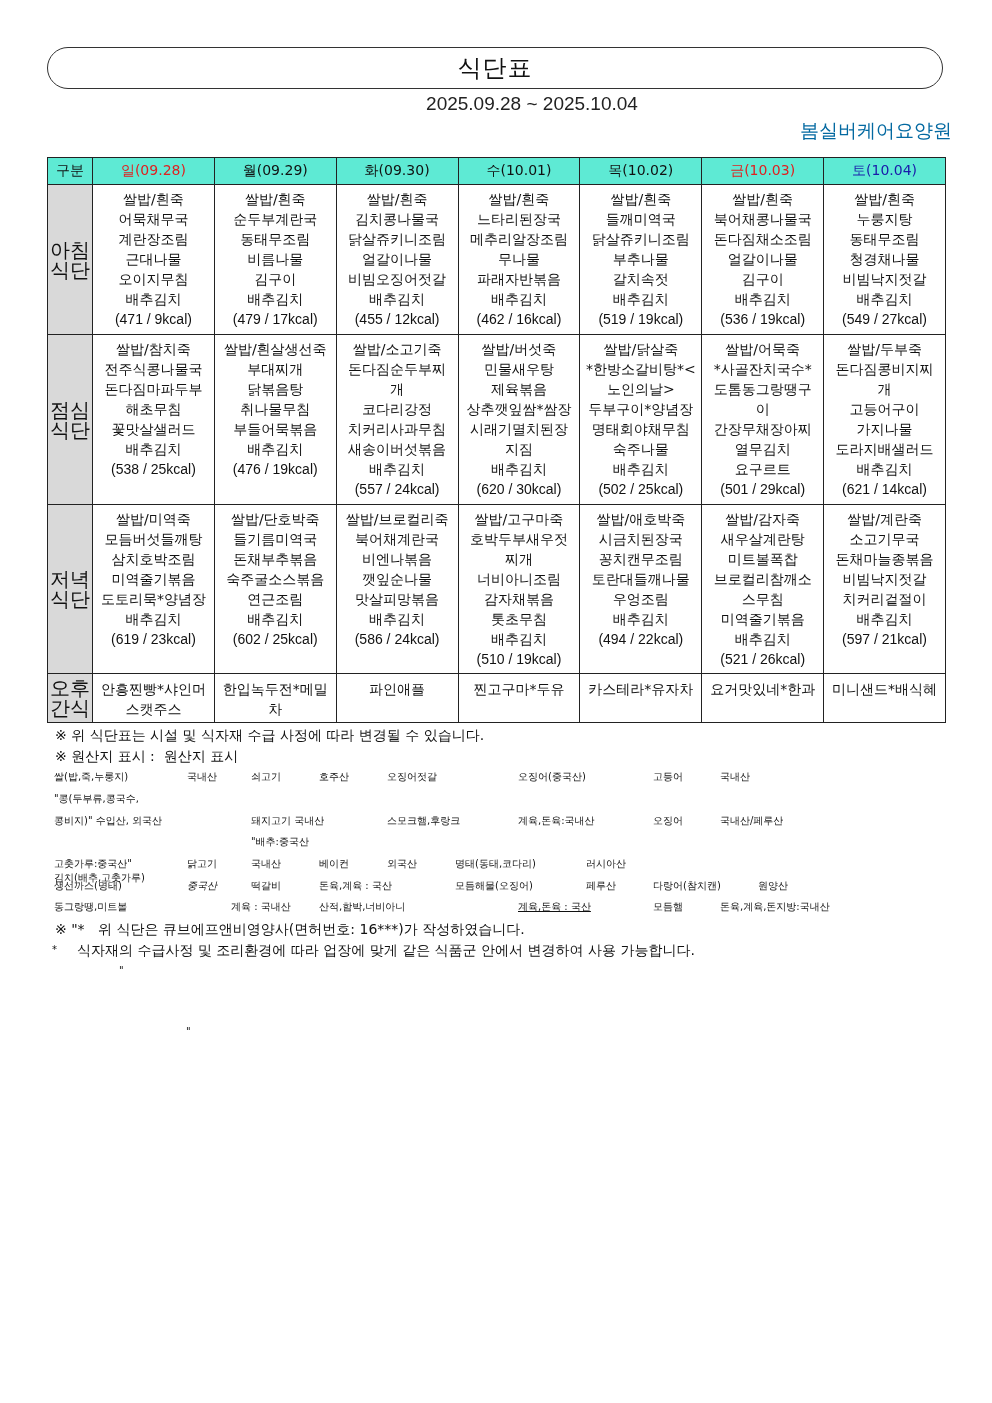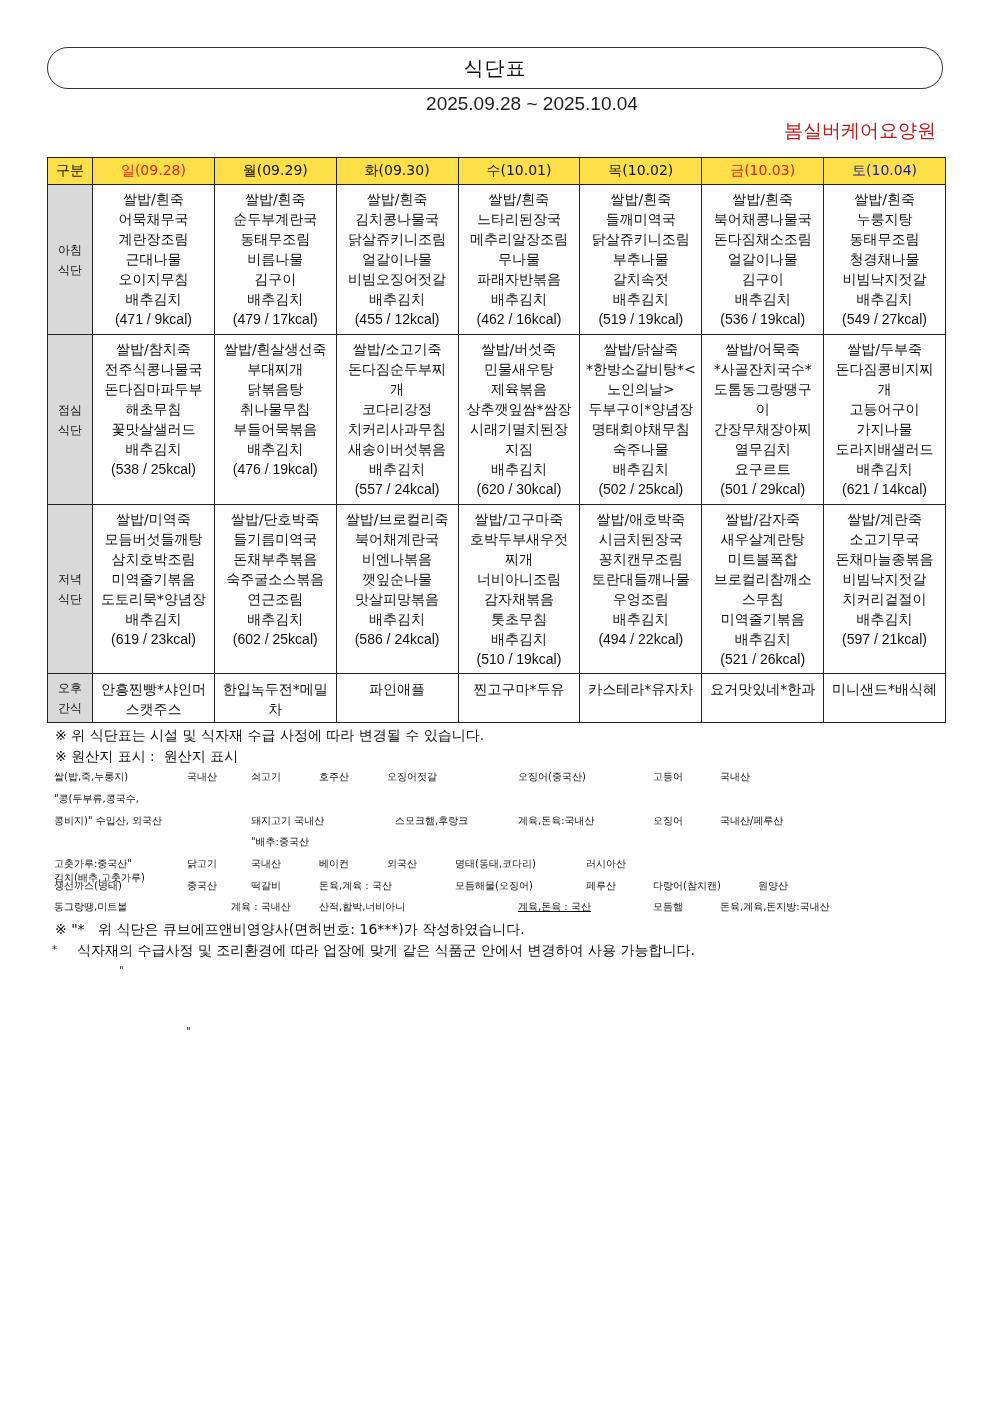--- a/index.html
+++ b/index.html
@@ -5,42 +5,42 @@
   html, body { margin: 0; padding: 0; background: #ffffff; }
   body {
     width: 992px; height: 1403px; position: relative; overflow: hidden;
     font-family: "DejaVu Sans", "Liberation Sans", sans-serif; color: #111;
   }
   .title-box {
     position: absolute; left: 47px; top: 47px; width: 894px; height: 40px;
     border: 1.5px solid #333; border-radius: 21px;
     display: flex; align-items: center; justify-content: center;
   }
-  .title-text { font-size: 20px; letter-spacing: 1px; }
+  .title-text { font-size: 24px; letter-spacing: 1px; }
   .date-range {
     position: absolute; left: 0; top: 93px; width: 992px; text-align: center;
     font-family: "Liberation Sans", sans-serif; font-size: 19px; color: #222; padding-left: 36px;
   }
   .facility {
-    position: absolute; right: 56px; top: 118px; font-size: 19px; color: #b91c1c;
+    position: absolute; right: 40px; top: 118px; font-size: 19px; color: #0369a1;
   }
   table.menu {
     position: absolute; left: 47px; top: 157px; width: 899px;
     border-collapse: collapse; table-layout: fixed;
     font-size: 14px;
   }
   table.menu td, table.menu th {
     border: 1px solid #222; padding: 0; text-align: center; font-weight: normal;
   }
   table.menu thead th {
-    background: #fde047; height: 26px; font-size: 14px; vertical-align: middle;
+    background: #5eead4; height: 26px; font-size: 14px; vertical-align: middle;
   }
   table.menu col.c-label { width: 45px; }
   table.menu td.meal-label {
-    background: #d9d9d9; vertical-align: middle; line-height: 20px; font-size: 12px; font-family: Liberation Serif, serif;
+    background: #d9d9d9; vertical-align: middle; line-height: 20px; font-size: 20px; font-family: Liberation Serif, serif;
   }
   table.menu td.meal-cell {
     vertical-align: top; padding-top: 4px; line-height: 20px; white-space: nowrap;
   }
   #menu-body tr:nth-child(1) { height: 150px; }
   #menu-body tr:nth-child(2) { height: 170px; }
   #menu-body tr:nth-child(3) { height: 169px; }
   #menu-body tr:nth-child(4) { height: 49px; }
   #menu-body tr:nth-child(4) td.meal-cell { padding-top: 5px; }
   .kcal { font-family: "Liberation Sans", sans-serif; }
@@ -337,38 +337,38 @@
   <span class="seg" style="left:319px; top:768px;">호주산</span>
   <span class="seg" style="left:387px; top:768px;">오징어젓갈</span>
   <span class="seg" style="left:518px; top:768px;">오징어(중국산)</span>
   <span class="seg" style="left:653px; top:768px;">고등어</span>
   <span class="seg" style="left:720px; top:768px;">국내산</span>
 
   <span class="seg" style="left:54px; top:790px;">"콩(두부류,콩국수,</span>
 
   <span class="seg" style="left:54px; top:812px;">콩비지)" 수입산, 외국산</span>
   <span class="seg" style="left:251px; top:812px;">돼지고기 국내산</span>
-  <span class="seg" style="left:387px; top:812px;margin-left:8px;">스모크햄,후랑크</span>
+  <span class="seg" style="left:387px; top:812px;">스모크햄,후랑크</span>
   <span class="seg" style="left:518px; top:812px;">계육,돈육:국내산</span>
   <span class="seg" style="left:653px; top:812px;">오징어</span>
   <span class="seg" style="left:720px; top:812px;">국내산/페루산</span>
 
   <span class="seg" style="left:54px; top:833px;margin-top:36px;">김치(배추,고춧가루)</span>
   <span class="seg" style="left:251px; top:833px;">"배추:중국산</span>
 
   <span class="seg" style="left:54px; top:855px;">고춧가루:중국산"</span>
   <span class="seg" style="left:187px; top:855px;">닭고기</span>
   <span class="seg" style="left:251px; top:855px;">국내산</span>
   <span class="seg" style="left:319px; top:855px;">베이컨</span>
   <span class="seg" style="left:387px; top:855px;">외국산</span>
   <span class="seg" style="left:455px; top:855px;">명태(동태,코다리)</span>
   <span class="seg" style="left:586px; top:855px;">러시아산</span>
 
   <span class="seg" style="left:54px; top:877px;">생선까스(명태)</span>
-  <span class="seg" style="left:187px; top:877px;">중국산</span>
+  <span class="seg" style="left:187px; top:877px;font-style:italic;">중국산</span>
   <span class="seg" style="left:251px; top:877px;">떡갈비</span>
   <span class="seg" style="left:319px; top:877px;">돈육,계육 : 국산</span>
   <span class="seg" style="left:455px; top:877px;">모듬해물(오징어)</span>
   <span class="seg" style="left:586px; top:877px;">페루산</span>
   <span class="seg" style="left:653px; top:877px;">다랑어(참치캔)</span>
   <span class="seg" style="left:758px; top:877px;">원양산</span>
 
   <span class="seg" style="left:54px; top:898px;">동그랑땡,미트볼</span>
   <span class="seg" style="left:187px; top:898px;margin-left:44px;">계육 : 국내산</span>
   <span class="seg" style="left:319px; top:898px;">산적,함박,너비아니</span>

